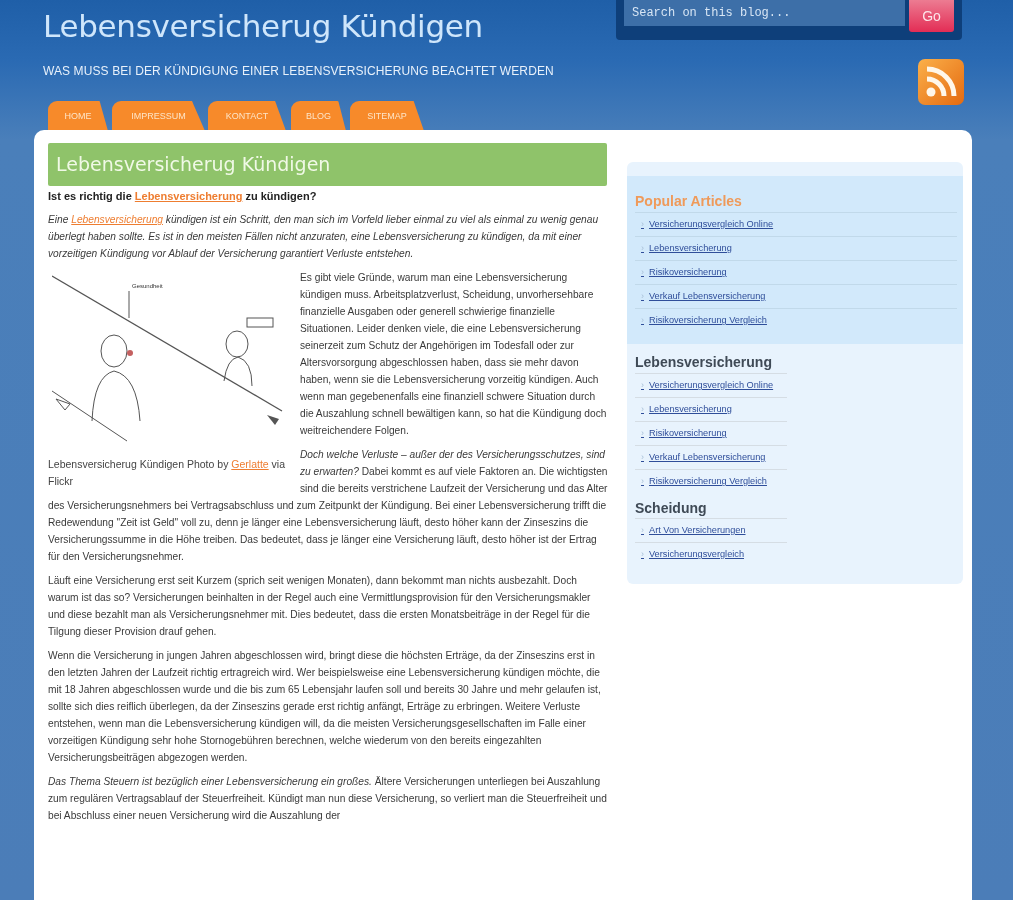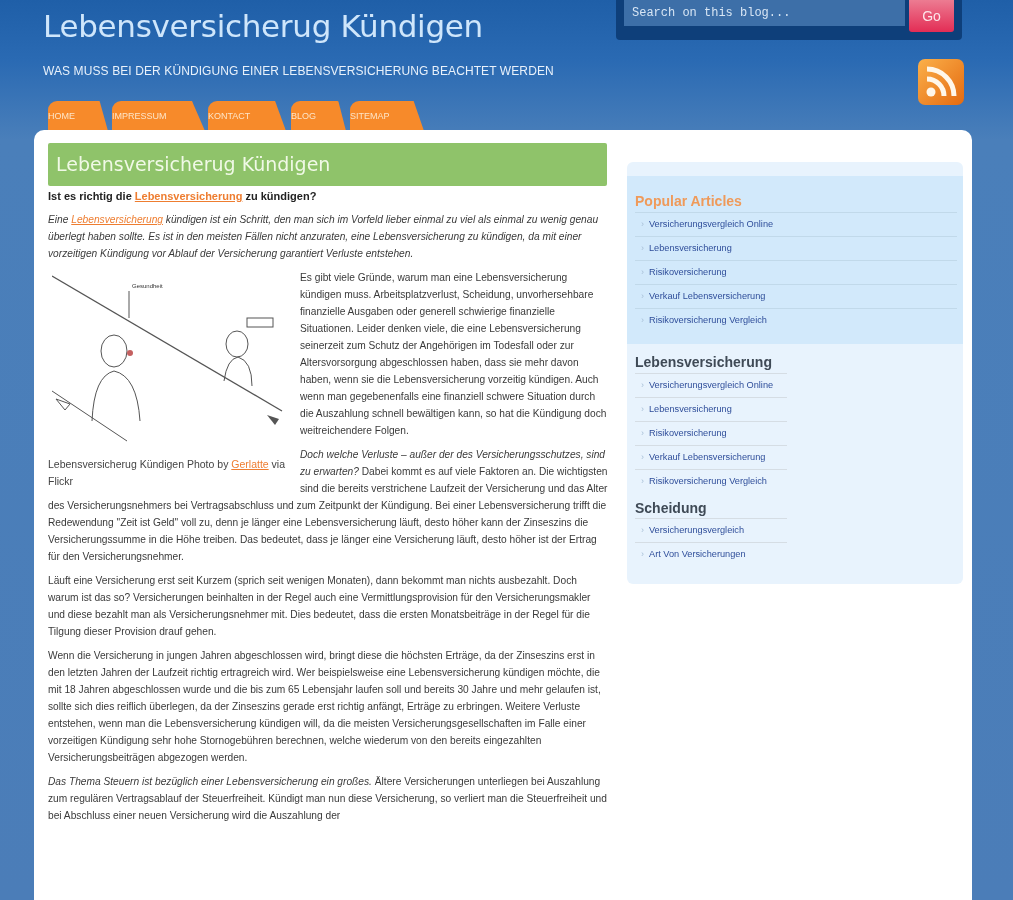--- a/index.html
+++ b/index.html
@@ -36,21 +36,21 @@
   }
   .rss {
     position:absolute; left:918px; top:59px; width:46px; height:46px;
     background: linear-gradient(135deg,#fbb04a,#e46a10);
     border-radius:7px;
   }
   .nav { position:absolute; left:48px; top:101px; height:30px; }
   .nav-tab {
     position:absolute; top:0; height:30px;
     background:#f78a2a; color:#fde5c8;
-    font-size:9px; text-transform:uppercase; line-height:31px;
+    font-size:9px; text-transform:uppercase; text-align:center; line-height:31px;
     border-radius:9px 9px 0 0;
     clip-path: polygon(0 0, 86% 0, 100% 100%, 0 100%);
   }
   .content-wrap {
     position:absolute; left:34px; top:130px; width:938px; height:790px;
     background:#ffffff; border-radius:10px 10px 0 0;
   }
   .post-header {
     position:absolute; left:14px; top:13px; width:559px; height:43px;
     background:#8fc36a; border-radius:2px;
@@ -81,21 +81,21 @@
     position:absolute; left:0; top:14px; width:336px; height:168px;
     background:#d2e9fb;
   }
   .widget-title {
     position:absolute; left:8px; font-size:14px; font-weight:bold;
   }
   .popular .widget-title { top:17px; color:#ef9a5a; }
   .wlist { position:absolute; left:8px; margin:0; padding:0; list-style:none; width:322px; }
   .wlist li {
     height:23px; line-height:23px; border-top:1px solid #c1d9ea;
-    font-size:9.2px; color:#2f4e9a; padding-left:6px;
+    font-size:9.2px; color:#2f4e9a; padding-left:6px;text-decoration:underline;
   }
   .wlist li::before { content:"›"; color:#a8bfd6; margin-right:5px; font-size:9px; }
   .wlist.short { width:152px; }
   .wlist.short li { border-top:1px solid #d5dde4; }
   .popular .wlist { top:36px; }
   .lv-title { top:192px; color:#3f4a56; }
   .lv-list { top:211px; }
   .kat-title { top:338px; color:#3f4a56; }
   .kat-list { top:356px; }
 </style>
@@ -178,17 +178,17 @@
     <ul class="wlist short lv-list">
       <li>Versicherungsvergleich Online</li>
       <li>Lebensversicherung</li>
       <li>Risikoversicherung</li>
       <li>Verkauf Lebensversicherung</li>
       <li>Risikoversicherung Vergleich</li>
     </ul>
 
     <div class="widget-title kat-title">Scheidung</div>
     <ul class="wlist short kat-list">
+      <li>Art Von Versicherungen</li>
       <li>Versicherungsvergleich</li>
-      <li>Art Von Versicherungen</li>
     </ul>
   </div>
 </div>
 
 </body></html>

